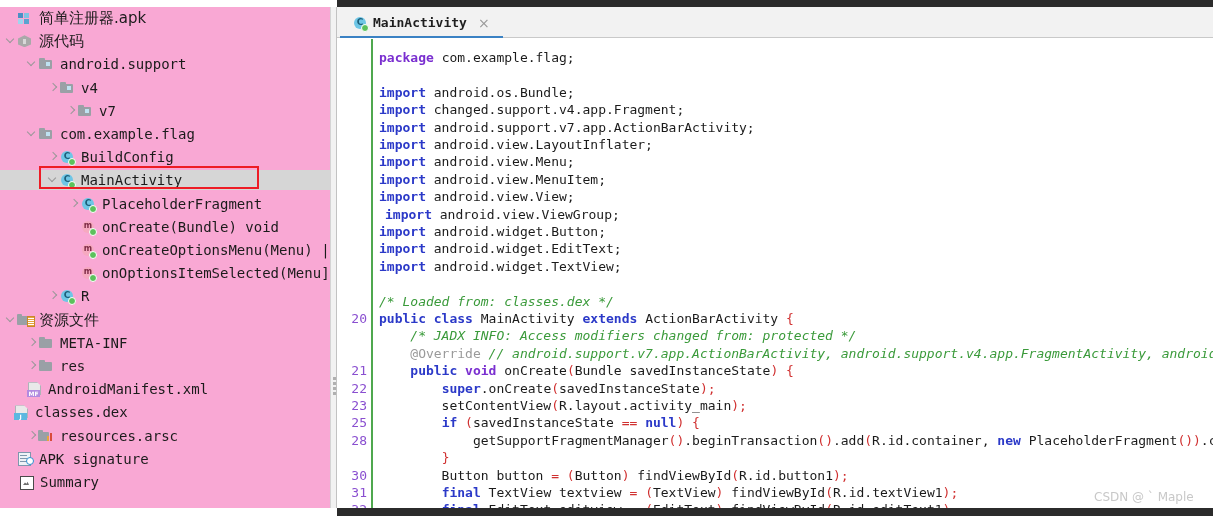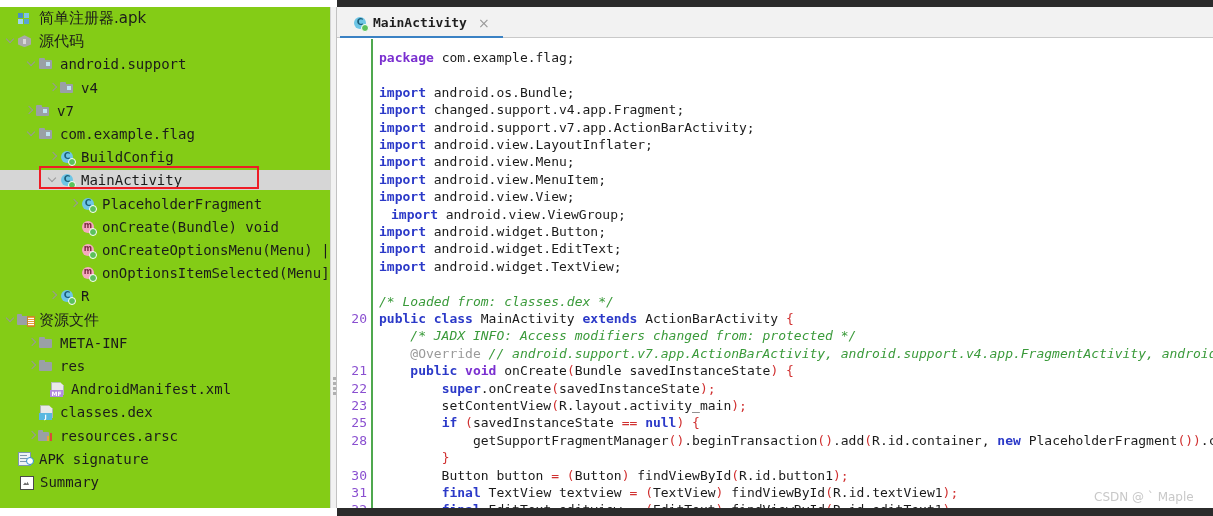--- a/index.html
+++ b/index.html
@@ -22,21 +22,21 @@
   }
   
   .botstrip {
     position:absolute; left:337px; bottom:0; width:876px; height:8px;
     background:#2b2b2b;
   }
 
   
   .tree-panel {
     position:absolute; left:0; top:7px; width:330px; height:501px;
-    background:#84cc16; overflow:hidden;
+    background:#f9a8d4; overflow:hidden;
   }
   .tree-row {
     position:relative; display:flex; align-items:center;
     height:20px; line-height:20px; white-space:nowrap;
     font-size:14px; color:#1b1b1b;
     font-family:"DejaVu Sans Mono","Liberation Mono",monospace;
   }
   .tree-row.selected { background:#d6d6d6; }
   .tree-row.cjk { font-family:"DejaVu Sans","Liberation Sans",sans-serif; font-size:15px; }
   .twisty {
@@ -295,21 +295,21 @@
         </span>
         <span class="tlabel">android.support</span>
       </div>
       <div class="tree-row" style="position: absolute; left: 0px; right: 0px; top: 70.6px; padding-left: 46px;">
         <span class="twisty collapsed"></span>
         <span class="ticon ic-pkg">
           <i></i>
         </span>
         <span class="tlabel">v4</span>
       </div>
-      <div class="tree-row" style="position: absolute; left: 0px; right: 0px; top: 93.8px; padding-left: 22px;">
+      <div class="tree-row" style="position: absolute; left: 0px; right: 0px; top: 93.8px; padding-left: 64px;">
         <span class="twisty collapsed"></span>
         <span class="ticon ic-pkg">
           <i></i>
         </span>
         <span class="tlabel">v7</span>
       </div>
       <div class="tree-row" style="position: absolute; left: 0px; right: 0px; top: 117px; padding-left: 25px;">
         <span class="twisty expanded"></span>
         <span class="ticon ic-pkg">
           <i></i>
@@ -379,28 +379,28 @@
         </span>
         <span class="tlabel">META-INF</span>
       </div>
       <div class="tree-row" style="position: absolute; left: 0px; right: 0px; top: 349px; padding-left: 25px;">
         <span class="twisty collapsed"></span>
         <span class="ticon ic-folder">
           <i></i>
         </span>
         <span class="tlabel">res</span>
       </div>
-      <div class="tree-row" style="position: absolute; left: 0px; right: 0px; top: 372.2px; padding-left: 36px;">
+      <div class="tree-row" style="position: absolute; left: 0px; right: 0px; top: 372.2px; padding-left: 13px;">
         <span class="twisty"></span>
         <span class="ticon ic-file">
           <span class="badge badge-mf">MF</span>
         </span>
         <span class="tlabel">AndroidManifest.xml</span>
       </div>
-      <div class="tree-row" style="position: absolute; left: 0px; right: 0px; top: 395.4px; padding-left: 25px;">
+      <div class="tree-row" style="position: absolute; left: 0px; right: 0px; top: 395.4px; ">
         <span class="twisty"></span>
         <span class="ticon ic-file">
           <span class="badge badge-j">J</span>
         </span>
         <span class="tlabel">classes.dex</span>
       </div>
       <div class="tree-row" style="position: absolute; left: 0px; right: 0px; top: 418.6px; padding-left: 25px;">
         <span class="twisty collapsed"></span>
         <span class="ticon ic-arsc">
           <i></i>
@@ -461,21 +461,21 @@
     <div class="green-bar"></div>
     <div class="code" id="code">
         <div class="code-line" style="top: 10px; left: 4px;"><span class="kw2">package </span><span class="pl">com.example.flag</span><span class="pl">;</span></div>
         <div class="code-line" style="top: 44.8px; left: 4px;"><span class="kw">import </span><span class="pl">android.os.Bundle;</span></div>
         <div class="code-line" style="top: 62.2px; left: 4px;"><span class="kw">import </span><span class="pl">changed.support.v4.app.Fragment;</span></div>
         <div class="code-line" style="top: 79.6px; left: 4px;"><span class="kw">import </span><span class="pl">android.support.v7.app.ActionBarActivity;</span></div>
         <div class="code-line" style="top: 97px; left: 4px;"><span class="kw">import </span><span class="pl">android.view.LayoutInflater;</span></div>
         <div class="code-line" style="top: 114.4px; left: 4px;"><span class="kw">import </span><span class="pl">android.view.Menu;</span></div>
         <div class="code-line" style="top: 131.8px; left: 4px;"><span class="kw">import </span><span class="pl">android.view.MenuItem;</span></div>
         <div class="code-line" style="top: 149.2px; left: 4px;"><span class="kw">import </span><span class="pl">android.view.View;</span></div>
-        <div class="code-line" style="top: 166.6px; left: 16px;"><span class="kw">import </span><span class="pl">android.view.ViewGroup;</span></div>
+        <div class="code-line" style="top: 166.6px; left: 10px;"><span class="kw">import </span><span class="pl">android.view.ViewGroup;</span></div>
         <div class="code-line" style="top: 184px; left: 4px;"><span class="kw">import </span><span class="pl">android.widget.Button;</span></div>
         <div class="code-line" style="top: 201.4px; left: 4px;"><span class="kw">import </span><span class="pl">android.widget.EditText;</span></div>
         <div class="code-line" style="top: 218.8px; left: 4px;"><span class="kw">import </span><span class="pl">android.widget.TextView;</span></div>
         <div class="code-line" style="top: 253.6px; left: 4px;"><span class="cmt">/* Loaded from: classes.dex */</span></div>
         <div class="code-line" style="top: 271px; left: 4px;"><span class="kw">public </span><span class="kw">class </span><span class="pl">MainActivity </span><span class="kw">extends </span><span class="pl">ActionBarActivity </span><span class="pun">{</span></div>
         <div class="code-line" style="top: 288.4px; left: 4px; text-align: center;"><span class="cmt">    /* JADX INFO: Access modifiers changed from: protected */</span></div>
         <div class="code-line" style="top: 305.8px; left: 4px;"><span class="ann">    @Override </span><span class="cmt">// android.support.v7.app.ActionBarActivity, android.support.v4.app.FragmentActivity, android.c</span></div>
         <div class="code-line" style="top: 323.2px; left: 4px;"><span class="pl">    </span><span class="kw">public </span><span class="kw2">void </span><span class="pl">onCreate</span><span class="pun">(</span><span class="pl">Bundle savedInstanceState</span><span class="pun">) {</span></div>
         <div class="code-line" style="top: 340.6px; left: 4px;"><span class="pl">        </span><span class="kw">super</span><span class="pl">.onCreate</span><span class="pun">(</span><span class="pl">savedInstanceState</span><span class="pun">);</span></div>
         <div class="code-line" style="top: 358px; left: 4px;"><span class="pl">        setContentView</span><span class="pun">(</span><span class="pl">R.layout.activity_main</span><span class="pun">);</span></div>

